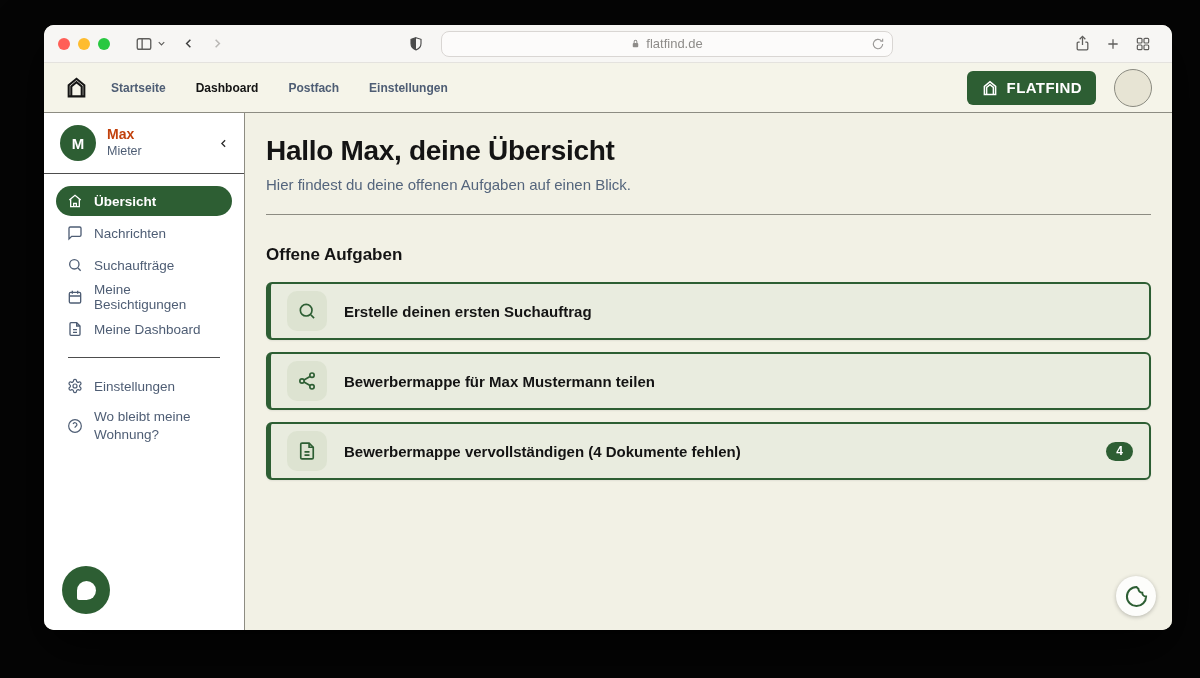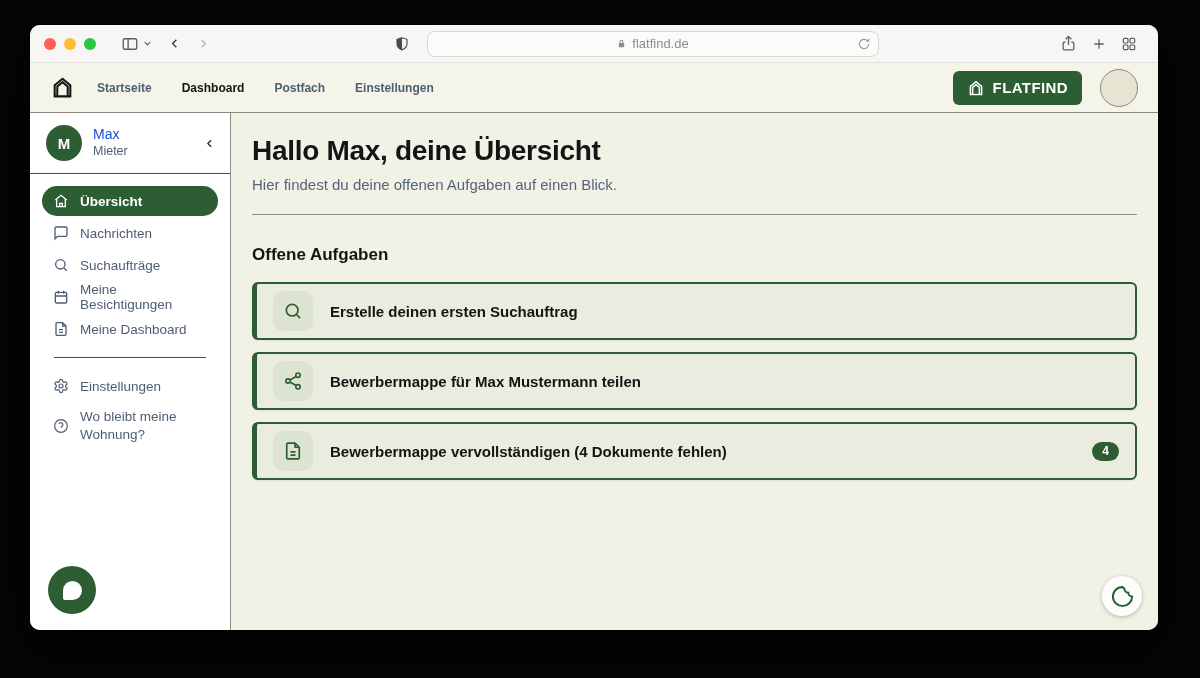--- a/index.html
+++ b/index.html
@@ -1,19 +1,19 @@
 <!DOCTYPE html>
 <html><head>
 <meta charset="utf-8">
 <style>
   * { margin:0; padding:0; box-sizing:border-box; }
   html,body { width:1200px; height:678px; background:#050505; overflow:hidden;
     font-family:"Liberation Sans","DejaVu Sans",sans-serif; }
 
-  .window { position:absolute; left:30px; top:25px; width:1128px; height:605px;
+  .window { position:absolute; left:44px; top:25px; width:1128px; height:605px;
     border-radius:10px; overflow:hidden; background:#f2f1e5;
     box-shadow:0 18px 50px rgba(0,0,0,.85); display:flex; flex-direction:column; }
 
   
   .toolbar { height:38px; background:#f7f6f4; display:flex; align-items:center;
     padding:0 14px; flex:0 0 auto; border-bottom:1px solid #e4e2de; }
   .lights { display:flex; gap:8px; margin-right:18px; }
   .light { width:12px; height:12px; border-radius:50%; }
   .tbtn { display:flex; align-items:center; justify-content:center; color:#5f5e5c;
     background:none; border:none; padding:0; margin:0 7px; cursor:default; }
@@ -42,21 +42,21 @@
   
   .content { flex:1; display:flex; min-height:0; }
   .sidebar { width:201px; flex:0 0 auto; background:#ffffff;
     border-right:1.5px solid #8d8c82; display:flex; flex-direction:column;
     position:relative; }
   .userrow { display:flex; align-items:center; padding:12px 14px 12px 16px;
     border-bottom:1px solid #4d4d4d; }
   .useravatar { width:36px; height:36px; border-radius:50%; background:#2d5e33;
     color:#fff; font-size:15px; font-weight:700; display:flex; align-items:center;
     justify-content:center; margin-right:11px; }
-  .username { font-size:14px; font-weight:400; color:#1d4ed8; line-height:1.25; }
+  .username { font-size:14px; font-weight:700; color:#c2410c; line-height:1.25; }
   .userrole { font-size:12.5px; color:#4e5d74; line-height:1.25; }
   .collapse { margin-left:auto; color:#2b2b2b; display:flex; cursor:pointer; }
 
   .menu { padding:12px 12px 0; }
   .mitem { display:flex; align-items:center; gap:11px; height:30px; padding:0 11px;
     border-radius:15px; color:#4e5d74; font-size:13.5px; font-weight:500;
     margin-bottom:2px; cursor:pointer; }
   .mitem .mico { display:flex; flex:0 0 auto; }
   .mitem.active { background:#2d5e33; color:#ffffff; font-weight:600; }
   .mdivider { border:none; border-top:1px solid #4d4d4d; margin:13px 12px; }

